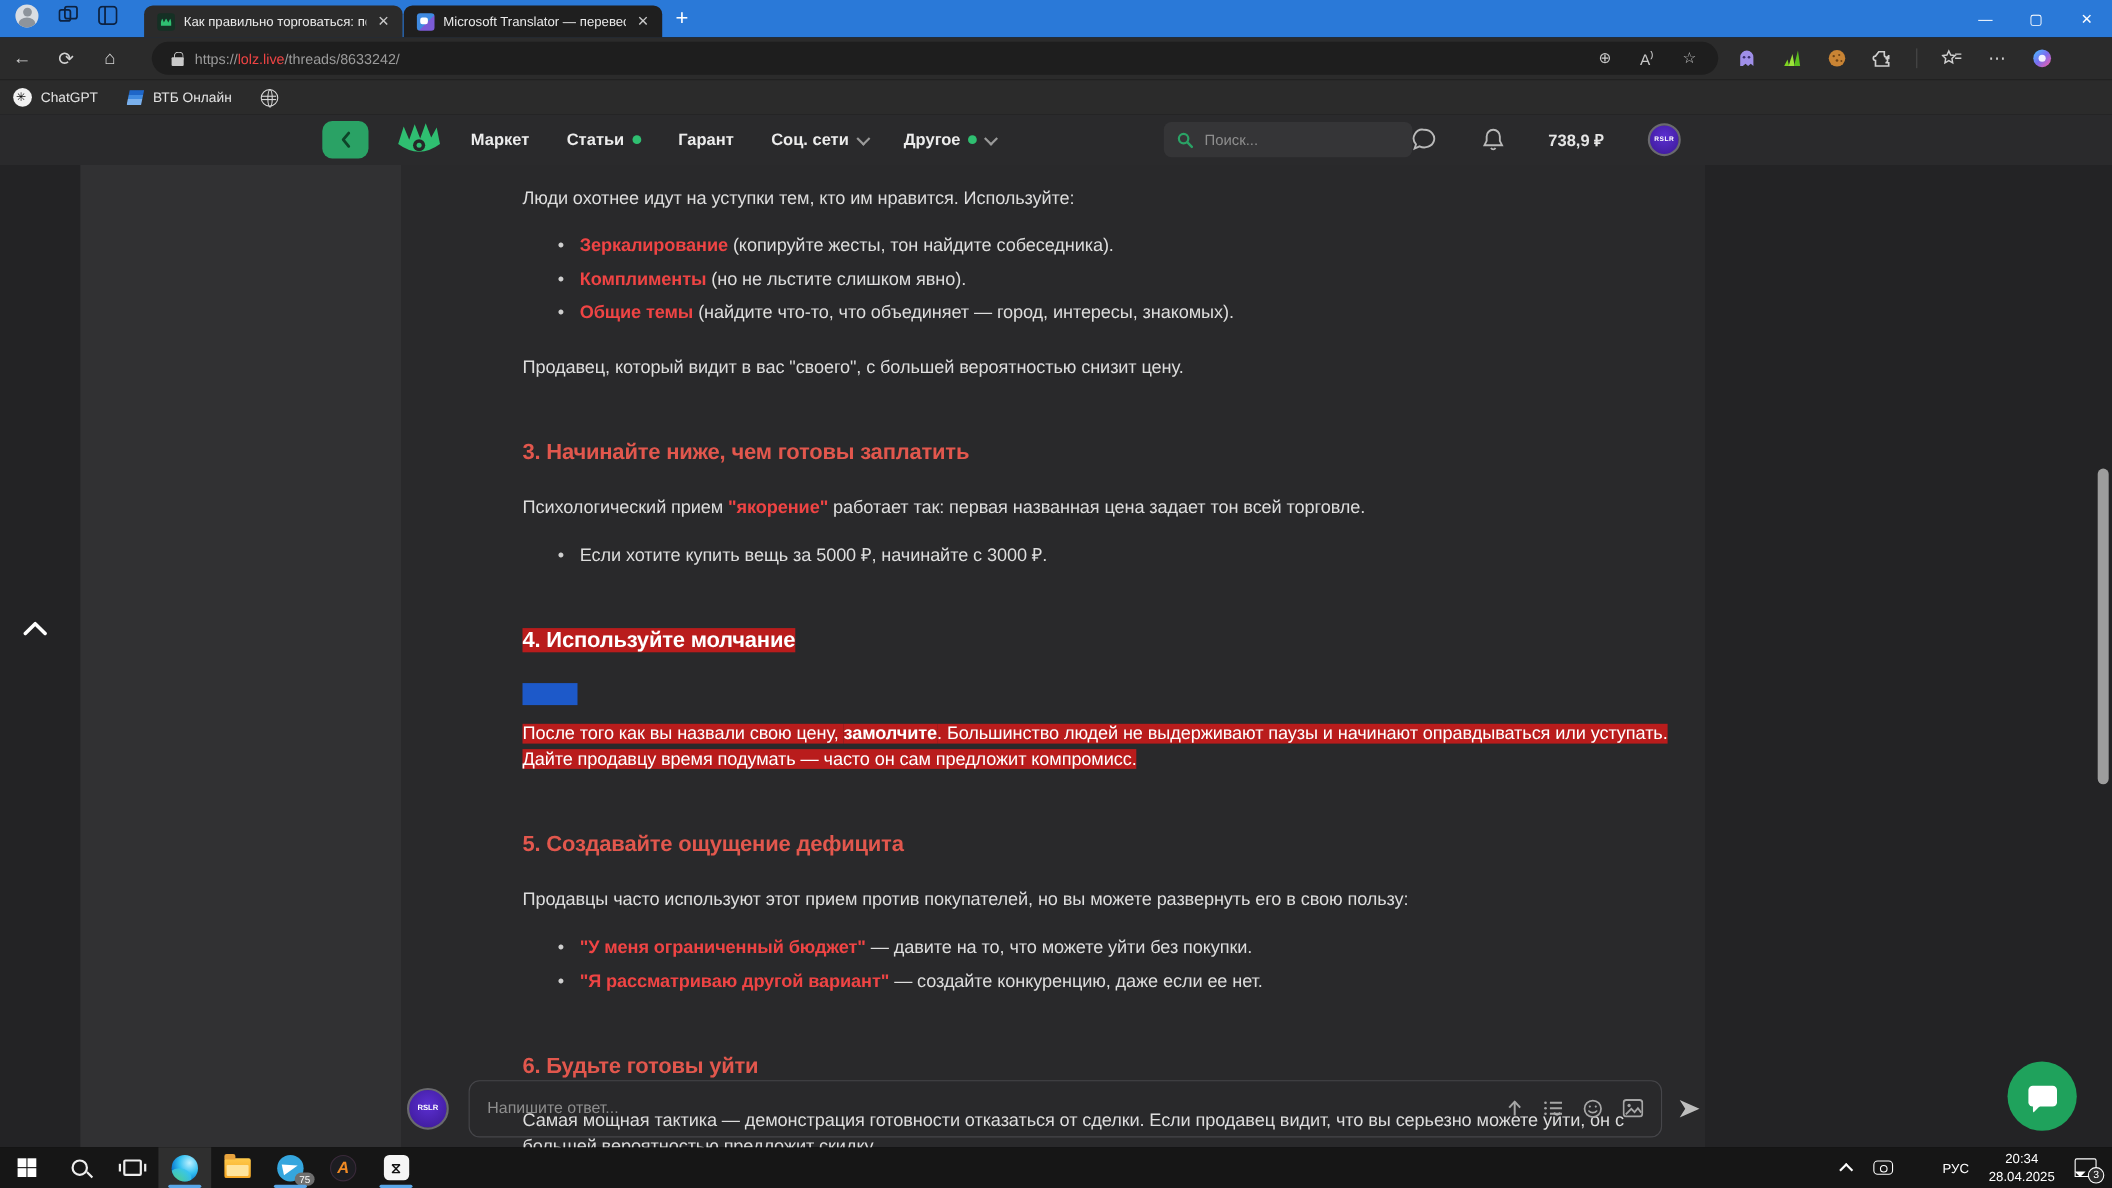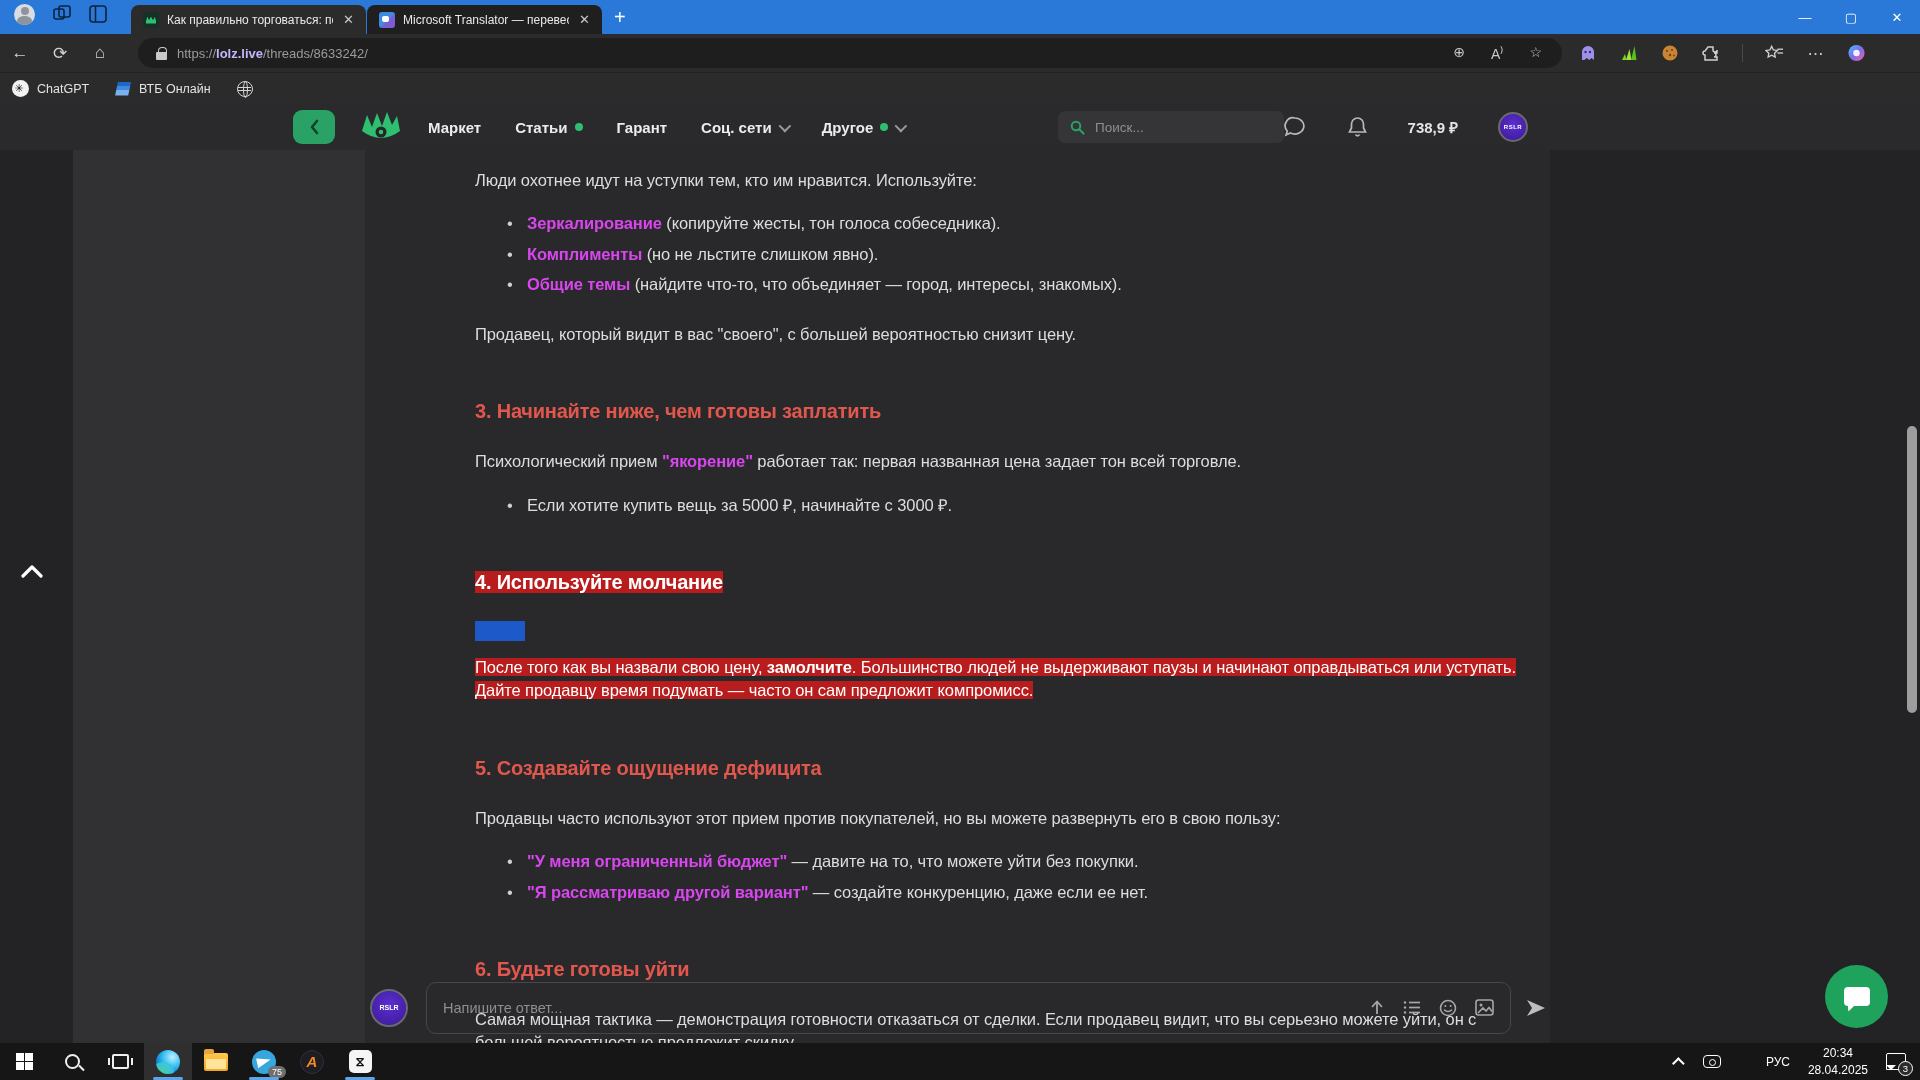--- a/index.html
+++ b/index.html
@@ -29,21 +29,21 @@
   .win-controls { position:absolute; right:0; top:0; height:34px; display:flex; }
   .win-btn { width:46px; height:34px; display:flex; align-items:center; justify-content:center; color:#fff; font-size:13px; }
 
   .toolbar { position:absolute; left:0; top:34px; width:1920px; height:38px; background:#2b2b2b; display:flex; align-items:center; }
   .nav-ic { color:#d2d2d2; font-size:17px; width:40px; text-align:center; }
   .omnibox { margin-left:18px; width:1424px; height:30px; background:#1e1e1e; border-radius:15px; display:flex; align-items:center; padding:0 12px; gap:10px; }
   .lock { width:11px; height:13px; position:relative; margin-left:6px; }
   .lock::before { content:""; position:absolute; left:0; bottom:0; width:11px; height:8px; background:#c9c9c9; border-radius:1px; }
   .lock::after { content:""; position:absolute; left:2px; top:0; width:7px; height:7px; border:1.6px solid #c9c9c9; border-bottom:none; border-radius:4px 4px 0 0; }
   .url { font-size:13px; color:#9b9b9b; flex:1; }
-  .url b { color:#c4b5fd; font-weight:bold; }
+  .url b { color:#ef4444; font-weight:normal; }
   .omni-actions { display:flex; gap:26px; color:#c7c7c7; font-size:14px; margin-right:8px; }
   .ext-area { display:flex; align-items:center; gap:22px; margin-left:16px; color:#cfcfcf; }
   .ext-ic { width:19px; height:19px; display:flex; align-items:center; justify-content:center; }
   .vsep { width:1px; height:18px; background:#4a4a4a; }
 
   .bookmarks { position:absolute; left:0; top:72px; width:1920px; height:32px; background:#2b2b2b; border-top:1px solid #222; display:flex; align-items:center; padding-left:12px; gap:26px; }
   .bm { display:flex; align-items:center; gap:8px; font-size:12.5px; color:#e3e3e3; }
   .bm-openai { width:17px; height:17px; border-radius:50%; background:#f2f2f2; position:relative; }
   .bm-openai::before { content:"✳"; position:absolute; left:2.5px; top:1.5px; font-size:11px; color:#111; }
   .bm-vtb { width:16px; height:14px; background:linear-gradient(180deg,#1e66c8 30%,#3f8ae0 30% 60%,#7ab0ec 60%); clip-path:polygon(18% 0,100% 0,82% 100%,0 100%); }
@@ -70,21 +70,21 @@
   .hdr-search .ph { color:#8e8e8e; font-size:13.5px; }
   .hdr-right { position:absolute; right:392px; top:0; height:46px; display:flex; align-items:center; gap:40px; }
   .balance { font-size:15px; font-weight:bold; color:#e5e5e5; }
   .user-avatar { width:30px; height:30px; border-radius:50%; background:radial-gradient(circle at 50% 40%,#5b2fd1,#3b1894); border:2px solid #6a6a6e; color:#fff; font-size:6px; font-weight:bold; display:flex; align-items:center; justify-content:center; letter-spacing:.5px; }
 
   .scrolltop { position:absolute; left:18px; top:455px; width:28px; height:24px; display:flex; align-items:center; justify-content:center; }
 
   
   .thread { position:absolute; left:475px; top:50px; width:1062px; color:#dddddd; font-size:16.5px; line-height:1.42; letter-spacing:-0.1px; }
   .thread p { margin:15px 0 20px; }
-  .thread b { color:#d946ef; }
+  .thread b { color:#ef4444; }
   .thread h2 { font-size:20px; line-height:1.3; color:#e2574d; margin:52px 0 26px; letter-spacing:-0.2px; }
   .thread ul { list-style:none; margin:20px 0 26px; }
   .thread li { position:relative; padding-left:52px; margin:7px 0; }
   .thread li::before { content:"•"; position:absolute; left:32px; color:#cfcfcf; }
   .sel { background:#b91c1c; color:#fff !important; }
   .sel-strip { width:50px; height:20px; background:#1d59c9; margin:2px 0 0; }
   h2 .sel { color:#fff; }
 
   
   .replybar { position:absolute; left:365px; top:868px; width:1185px; height:71px; display:flex; align-items:center; }
@@ -318,21 +318,21 @@
 
     <div class="scrolltop">
       <svg width="22" height="14" viewBox="0 0 22 14">
           <polyline points="2,12 11,3 20,12" fill="none" stroke="#fff" stroke-width="3.2" stroke-linecap="round" stroke-linejoin="round"></polyline>
         </svg>
     </div>
 
     <div class="thread" id="thread-content">
         <p><span>Люди охотнее идут на уступки тем, кто им нравится. Используйте:</span></p>
         <ul>
-          <li><b>Зеркалирование</b><span> (копируйте жесты, тон голоса собеседника).</span></li>
+          <li><b>Зеркалирование</b><span> (копируйте жесты, тон найдите собеседника).</span></li>
           <li><b>Комплименты</b><span> (но не льстите слишком явно).</span></li>
           <li><b>Общие темы</b><span> (найдите что-то, что объединяет — город, интересы, знакомых).</span></li>
         </ul>
         <p><span>Продавец, который видит в вас "своего", с большей вероятностью снизит цену.</span></p>
         <h2><span>3. Начинайте ниже, чем готовы заплатить</span></h2>
         <p><span>Психологический прием </span><b>"якорение"</b><span> работает так: первая названная цена задает тон всей торговле.</span></p>
         <ul>
           <li><span>Если хотите купить вещь за 5000 ₽, начинайте с 3000 ₽.</span></li>
         </ul>
         <h2><span class="sel">4. Используйте молчание</span></h2>

